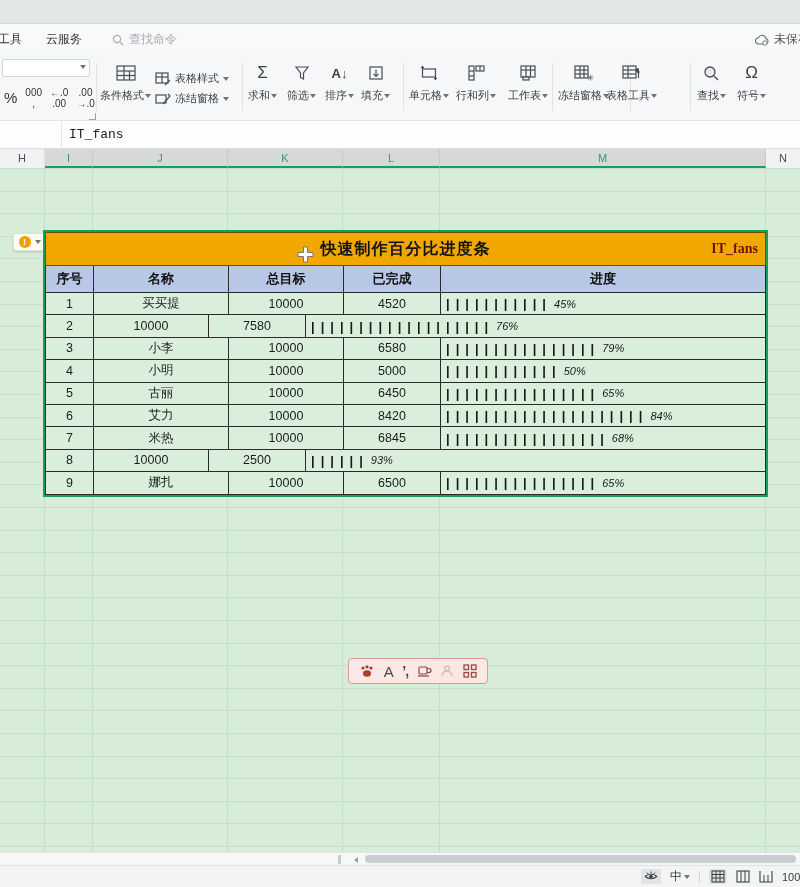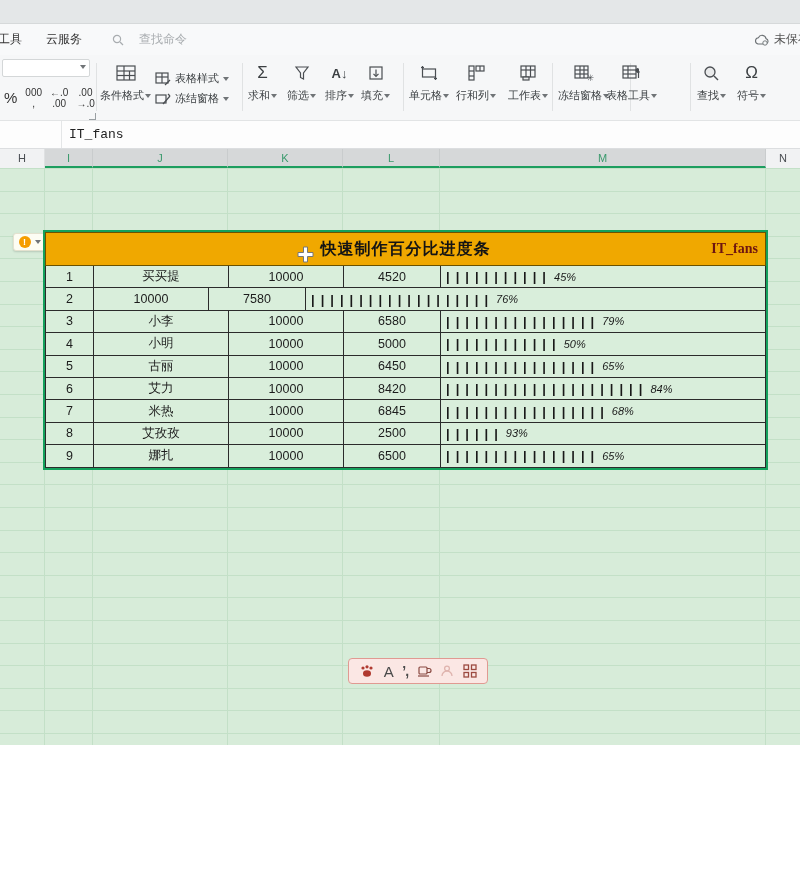--- a/index.html
+++ b/index.html
@@ -1,27 +1,27 @@
 <!DOCTYPE html>
 <html><head>
 <meta charset="utf-8">
 <style>
   * { margin:0; padding:0; box-sizing:border-box; }
   html,body { width:800px; height:887px; overflow:hidden; }
   body { font-family:"Liberation Sans","DejaVu Sans",sans-serif; color:#333; }
-  .app { position:relative; width:800px; height:745px; background:#f0abfc; overflow:hidden; }
+  .app { position:relative; width:800px; height:887px; background:#f0abfc; overflow:hidden; }
 
   
   .top-strip { position:absolute; left:0; top:0; width:800px; height:24px; background:#e4e7e8; border-bottom:1px solid #d6d9da; }
 
   
   .menu-row { position:absolute; left:0; top:24px; width:800px; height:31px; background:#f8f9fa; display:flex; align-items:center; }
   .menu-tab { font-size:12px; color:#333; padding:0 12px; height:31px; line-height:31px; cursor:default; }
   .menu-tab:first-child { padding-left:2px; margin-left:-4px; }
-  .cmd-search { display:flex; align-items:center; gap:15px; margin-left:18px; color:#a9adb0; font-size:12px; }
+  .cmd-search { display:flex; align-items:center; gap:5px; margin-left:18px; color:#a9adb0; font-size:12px; }
   .save-status { position:absolute; right:-14px; top:0; height:31px; display:flex; align-items:center; gap:4px; font-size:12px; color:#555; width:60px; overflow:hidden; }
 
   
   .ribbon { position:absolute; left:0; top:55px; width:800px; height:66px; background:#f6f7f8; border-bottom:1px solid #e2e4e5; }
   .vsep { position:absolute; top:8px; width:1px; height:48px; background:#e0e2e3; }
   .numfmt { position:absolute; left:2px; top:4px; width:92px; }
   .numfmt-select { width:88px; height:18px; background:#fff; border:1px solid #d4d7d8; border-radius:2px; position:relative; }
   .numfmt-select .caret { position:absolute; right:3px; top:5px; }
   .numfmt-row { display:flex; gap:4px; margin-top:10px; }
   .nf-btn { font-size:10px; color:#333; text-align:center; line-height:1.05; padding:1px 2px; cursor:default; }
@@ -347,20 +347,27 @@
     <div class="err-ind">
       <span class="err-badge">!</span>
       <span class="caret"></span>
     </div>
 
     <div class="xtable">
       <div class="t-title">
         <span class="t-title-text">快速制作百分比进度条</span>
         <span class="t-title-right">IT_fans</span>
       </div>
+      <div class="t-head">
+        <span class="hc c0">序号</span>
+        <span class="hc c1">名称</span>
+        <span class="hc c2">总目标</span>
+        <span class="hc c3">已完成</span>
+        <span class="hc c4">进度</span>
+      </div>
       <div id="table-rows">
           <div class="trow">
             <span class="tc c0">1</span>
             <span class="tc c1">买买提</span>
             <span class="tc c2">10000</span>
             <span class="tc c3">4520</span>
             <span class="tc prog c4">
               <span class="bars">|||||||||||</span>
               <span class="pct">45%</span>
             </span>
@@ -419,21 +426,20 @@
             <span class="tc c1">米热</span>
             <span class="tc c2">10000</span>
             <span class="tc c3">6845</span>
             <span class="tc prog c4">
               <span class="bars">|||||||||||||||||</span>
               <span class="pct">68%</span>
             </span>
           </div>
           <div class="trow">
             <span class="tc c0">8</span>
-            <span class="tc c1">艾孜孜</span>
             <span class="tc c2">10000</span>
             <span class="tc c3">2500</span>
             <span class="tc prog c4">
               <span class="bars">||||||</span>
               <span class="pct">93%</span>
             </span>
           </div>
           <div class="trow">
             <span class="tc c0">9</span>
             <span class="tc c1">娜扎</span>

